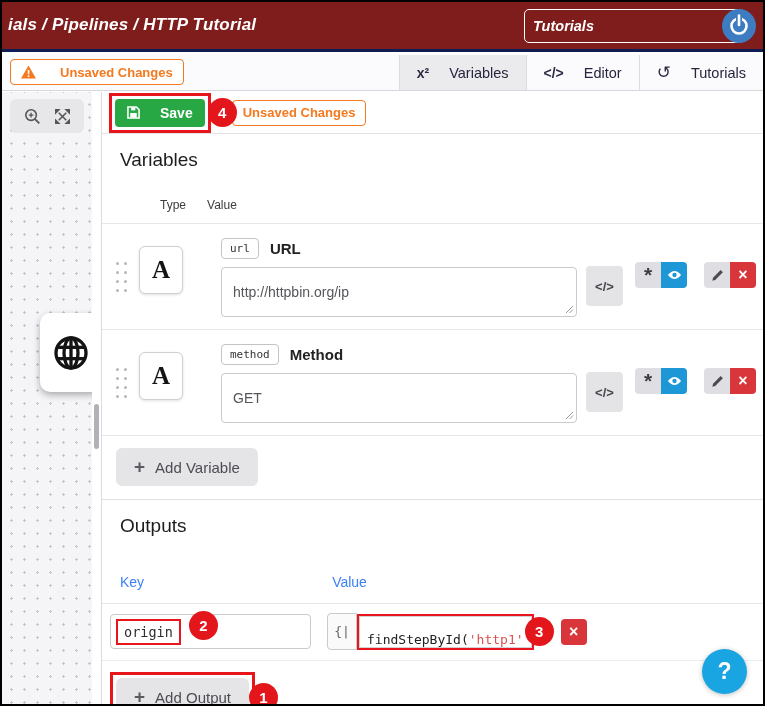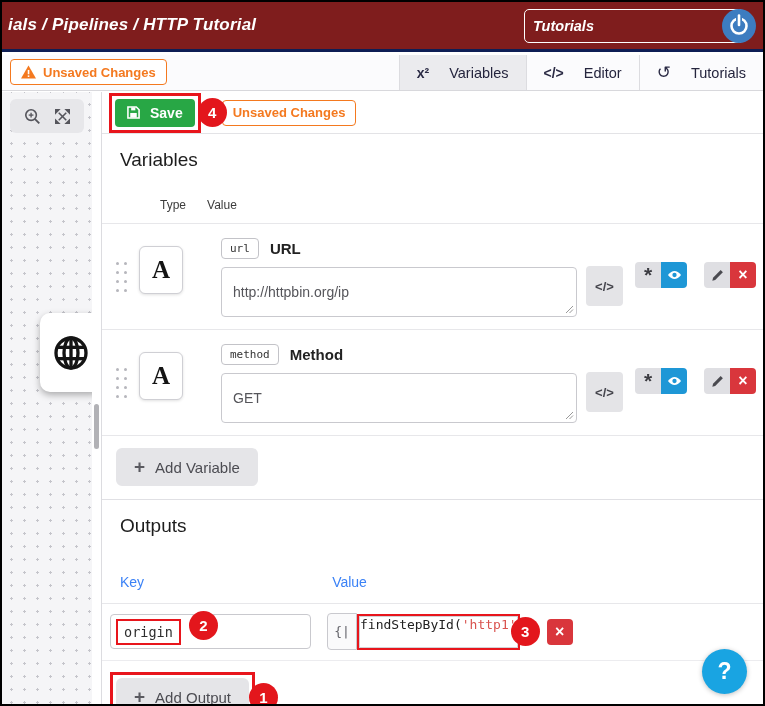--- a/index.html
+++ b/index.html
@@ -15,21 +15,21 @@
   .proj-select { position:absolute; left:522px; top:7px; width:220px; height:34px;
                  border:1.5px solid #fff; border-radius:5px; color:#fff;
                  display:flex; align-items:center; padding:0 8px;
                  font-weight:bold; font-size:14.5px; cursor:pointer; }
   .proj-caret { margin-left:auto; font-size:12px; }
   .power-wrap { position:absolute; right:5px; top:5px; width:38px; height:38px; cursor:pointer; }
 
   
   .tabbar { position:absolute; top:53px; left:0; right:0; height:36px;
             background:#fbfbfd; border-bottom:1px solid #d8d8dc; }
-  .badge-orange { display:inline-flex; align-items:center; gap:7px;
+  .badge-orange { display:inline-flex; align-items:center; gap:24px;
                   border:1px solid #f4791f; border-radius:4px; background:#fff;
                   color:#f4791f; font-weight:bold; font-size:13px;
                   padding:0 10px; height:26px; white-space:nowrap; }
   .tb-badge { position:absolute; left:8px; top:4px; }
   .tabs { position:absolute; right:0; top:0; height:35px; display:flex; }
   .tab { display:flex; align-items:center; gap:20px; padding:0 17px;
          border-left:1px solid #dcdce0; font-size:14.5px; color:#25253e; cursor:pointer; }
   .tab.active { background:#ebebee; }
   .tab .ticon { font-weight:bold; font-size:14px; color:#2a2a44; }
   .tab .ticon.hist { font-weight:normal; font-size:17px; }
@@ -53,21 +53,21 @@
 
   
   .panel { position:absolute; top:90px; left:99px; right:0; bottom:0;
            background:#fff; border-left:1px solid #dcdce0; }
 
   .save-row { height:42px; border-bottom:1px solid #e3e3e6; display:flex;
               align-items:center; padding-left:7px; }
   .annot-box { border:3px solid #e8151c; }
   .save-annot { display:inline-flex; padding:3px; }
   .save-btn { background:#28a745; color:#fff; border:none; border-radius:4px;
-              height:28px; display:inline-flex; align-items:center; gap:10px;
+              height:28px; display:inline-flex; align-items:center; gap:20px;
               padding:0 12px; font-weight:bold; font-size:14px; cursor:pointer;
               font-family:"Liberation Sans",sans-serif; }
   .circle-num { width:29px; height:29px; border-radius:50%; background:#e3161c;
                 color:#fff; font-weight:bold; font-size:15px; display:flex;
                 align-items:center; justify-content:center; z-index:6; flex:none; }
   .c4 { margin-left:-3px; }
   .save-unsaved { margin-left:-5px; }
 
   .section-title { font-size:19px; color:#1d1d1d; margin:15px 0 0 18px; font-weight:400; }
 
@@ -127,21 +127,21 @@
                font-family:"DejaVu Sans Mono",monospace; font-size:13.5px; color:#2e2e2e;
                cursor:text; }
   .annot-inline { border:2.5px solid #e8151c; padding:3px 6px; }
   .c2 { position:absolute; left:87px; top:7px; }
   .value-group { display:flex; align-items:center; margin-left:16px; }
   .prefix-box { width:30px; height:37px; border:1px solid #c9c9ce; border-radius:4px 0 0 4px;
                 background:#fafafb; display:flex; align-items:center; justify-content:center;
                 font-family:"DejaVu Sans Mono",monospace; font-size:13px; color:#66666c; }
   .value-annot { border:2.5px solid #e8151c; display:flex; }
   .value-input { height:32px; border:1px solid #d2d2d6; background:#fff; display:flex;
-                 align-items:flex-start; padding:0 0; white-space:nowrap;
+                 align-items:flex-end; padding:0 7px; white-space:nowrap;
                  font-family:"DejaVu Sans Mono",monospace; font-size:13px; color:#222;
                  cursor:text; }
   .value-input .hl { color:#d9534f; }
   .c3 { margin-left:-9px; }
   .out-del { margin-left:7px; width:26px; height:26px; }
 
   .add-out-row { display:flex; align-items:center; }
   .add-out-annot { display:inline-flex; padding:3px; margin:11px 0 0 8px; }
   .add-out-annot .add-btn { margin:0; }
   .c1 { margin-left:-6px; margin-top:11px; }

